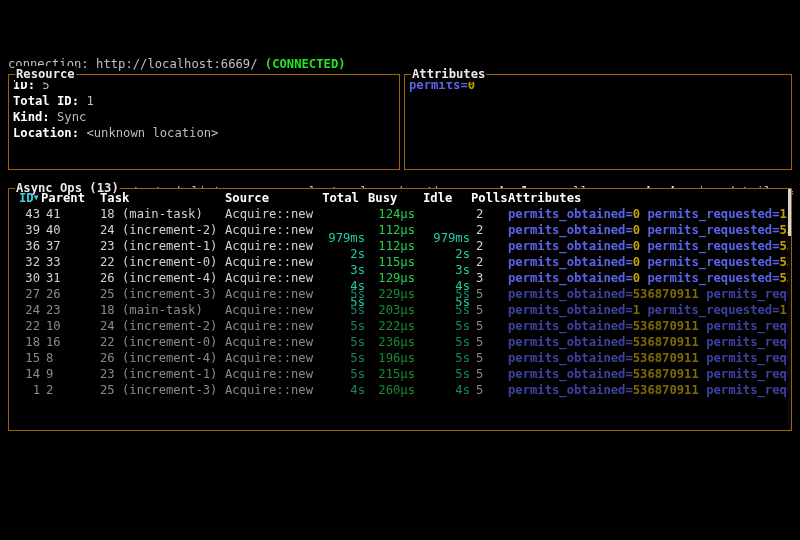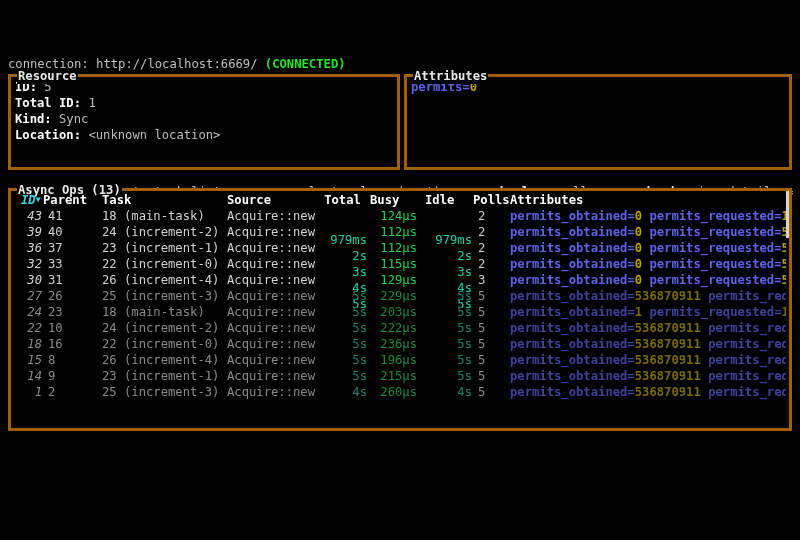--- a/index.html
+++ b/index.html
@@ -22,21 +22,21 @@
   
   .header { padding: 8px 8px 0 8px; white-space: pre; }
   .header .line { height: 16px; white-space: pre; }
   .hl-dim   { color: #c0c0c0; }
   .b        { font-weight: bold; color: #e8e8e8; }
   .connected{ color: #22e622; font-weight: bold; }
 
   
   .panel {
     position: absolute;
-    border: 3px solid #a16207;
+    border: 1px solid #a16207;
     background: #000;
   }
   .panel > .title {
     position: absolute;
     top: -9px; left: 6px;
     background: #000;
     padding: 0 1px;
     color: #e9e9e9;
     font-weight: bold;
     font-size: 12.2px;
@@ -66,21 +66,21 @@
   
   #asyncops-panel > .body { padding: 1px 0 0 0; position: relative; }
   .trow { height: 16px; white-space: pre; position: relative; padding-left: 5px; }
 
   .thead { color: #ffffff; font-weight: bold; height: 16px; white-space: pre; padding-left: 5px;}
   .thead .sortcol { color: #3fd2e0; }
   .sortmark { font-size: 8px; vertical-align: 2px; }
 
   
   .c { display: inline-block; vertical-align: top; white-space: pre; overflow: hidden; }
-  .c-id     { width: 26px; text-align: right; font-style: italic; }
+  .c-id     { width: 26px; text-align: right; }
   .c-parent { width: 60px; text-align: left; padding-left: 6px; }
   .c-task   { width: 125px; text-align: left; }
   .c-source { width: 88px; }
   .c-total  { width: 52px; text-align: right; }
   .c-busy   { width: 56px; text-align: right; padding-right: 6px;}
   .c-idle   { width: 49px; text-align: right; }
   .c-polls  { width: 38px; text-align: left; padding-left: 6px;}
   .c-attrs  { width: 330px; text-align: left; }
 
   .thead .c-id     { width: 26px; text-align: left; padding-left: 5px;}

